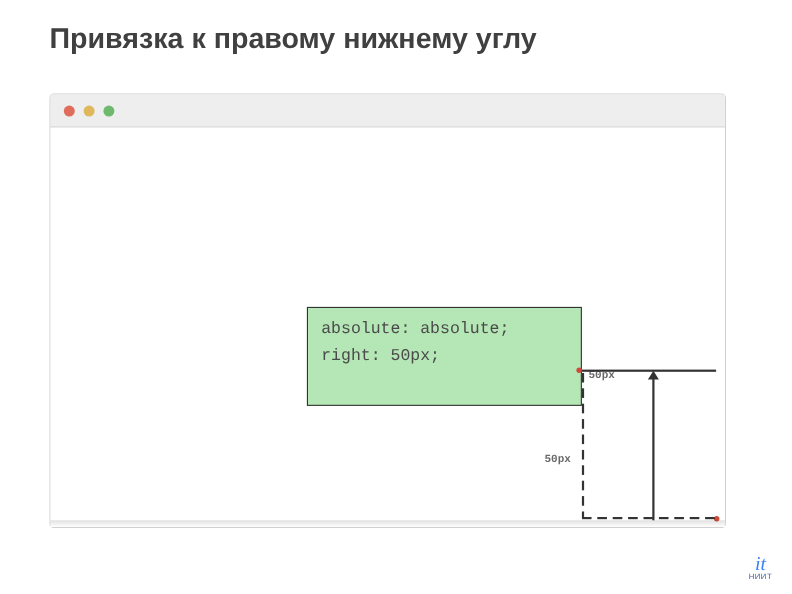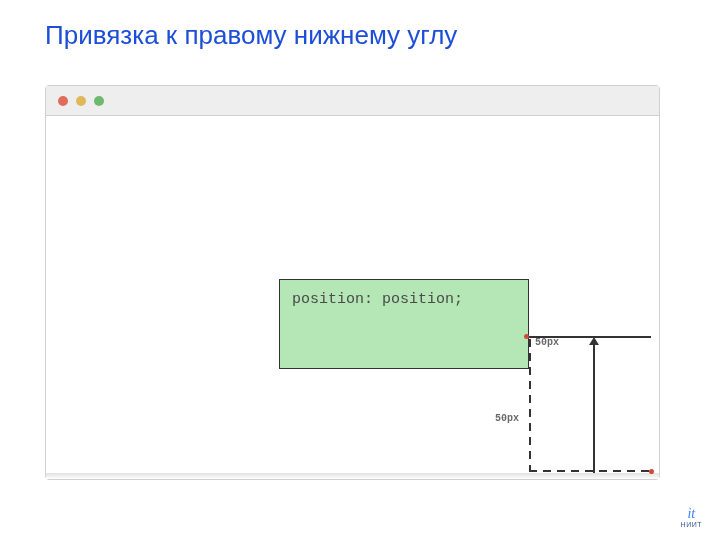--- a/index.html
+++ b/index.html
@@ -9,22 +9,22 @@
       background: #ffffff;
       font-family: Arial, sans-serif;
       position: relative;
       overflow: hidden;
     }
     .slide-title {
       position: absolute;
       top: 20px;
       left: 45px;
       font-size: 26px;
-      color: #1d4ed8;
-      font-weight: 400;
+      color: #404040;
+      font-weight: 700;
     }
     .browser-window {
       position: absolute;
       top: 85px;
       left: 45px;
       width: 615px;
       height: 395px;
       border: 1px solid #d0d0d0;
       border-radius: 4px;
       overflow: visible;
@@ -159,21 +159,21 @@
     }
     .logo {
       position: absolute;
       bottom: 12px;
       right: 18px;
       text-align: center;
     }
     .logo-it {
       font-family: Georgia, serif;
       font-style: italic;
-      font-size: 14px;
+      font-size: 18px;
       color: #3b82f6;
       line-height: 1;
       margin-top: 36px;
     }
     .logo-txt {
       font-size: 7px;
       color: #3a5a9a;
       letter-spacing: 0.5px;
       display: block;
     }
@@ -184,21 +184,22 @@
 <h1 class="slide-title">Привязка к правому нижнему углу</h1>
 
 <div class="browser-window">
   <div class="browser-chrome">
     <div class="traffic-dot dot-red"></div>
     <div class="traffic-dot dot-yellow"></div>
     <div class="traffic-dot dot-green"></div>
   </div>
   <div class="browser-content">
     <div class="css-box">
-      <div>position: position;</div>
+      <div>absolute: absolute;</div>
+      <div>right: 50px;</div>
     </div>
     <div class="diagram">
       <span class="margin-label-right">50px</span>
       <span class="margin-label-bottom">50px</span>
       <div class="dot-marker dot-top"></div>
       <div class="dot-marker dot-bottom"></div>
       <div class="arrow-horizontal"></div>
       <div class="arrow-vertical"></div>
       <div class="dash-left"></div>
       <div class="dash-bottom"></div>

